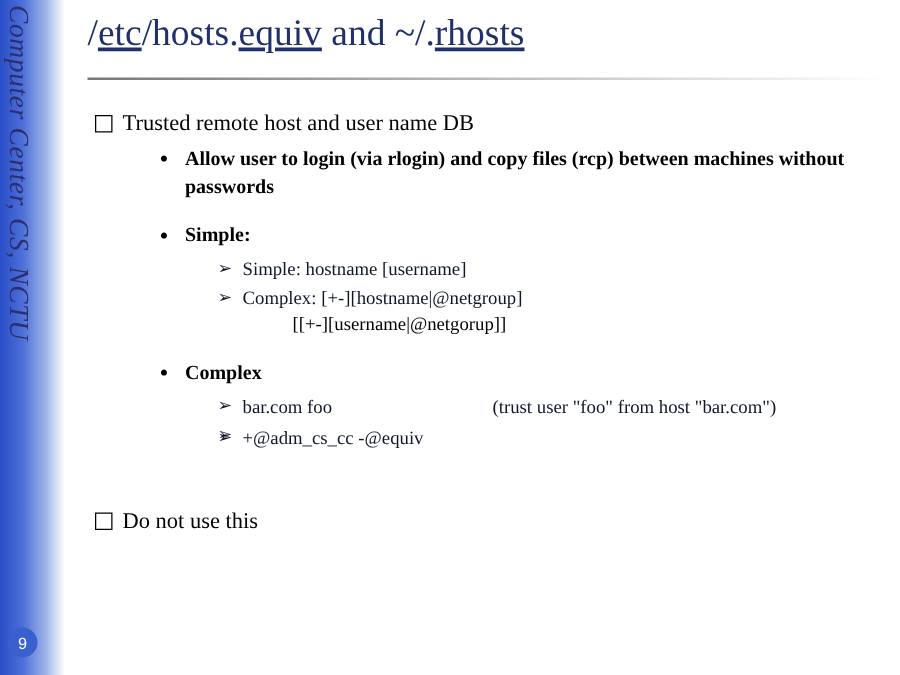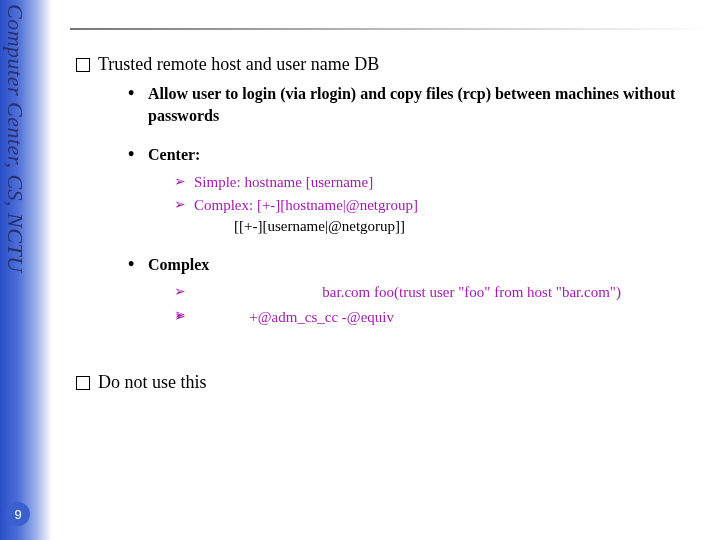--- a/index.html
+++ b/index.html
@@ -110,21 +110,21 @@
     font-size: 18px;
   }
   ul.level3 {
     list-style: none;
     padding-left: 26px;
     margin-top: 6px;
   }
   ul.level3 > li {
     font-size: 15px;
     font-weight: normal;
-    color: #a21caf;
+    color: #0f172a;
     margin-bottom: 2px;
     position: relative;
     padding-left: 20px;
     line-height: 1.4;
   }
   ul.level3 > li::before {
     content: "➢";
     position: absolute;
     left: 0;
     top: 0;
@@ -135,46 +135,48 @@
     font-size: 15px;
     margin-bottom: 18px;
     margin-top: -2px;
     font-weight: normal;
   }
   .example-row {
     display: flex;
   }
   .example-left {
     width: 200px;
-    text-align: right;
   }
   .example-right {
     font-weight: normal;
   }
   .sp { margin-top: 44px; }
 </style>
 </head>
 <body>
 
 <div class="sidebar">
   <div class="sidebar-text">Computer Center, CS, NCTU</div>
   <div class="page-num">9</div>
 </div>
 
 <div class="content">
+  <div class="title">
+    <span>/</span><span class="uline">etc</span><span>/hosts.</span><span class="uline">equiv</span><span> and ~/.</span><span class="uline">rhosts</span>
+  </div>
   <hr class="divider">
   <ul class="level1">
     <li>
       <span>Trusted remote host and user name DB</span>
       <ul class="level2">
         <li>
           <span>Allow user to login (via rlogin) and copy files (rcp) between machines without passwords</span>
         </li>
         <li>
-          <span>Center:</span>
+          <span>Simple:</span>
           <ul class="level3">
             <li>Simple: hostname [username]</li>
             <li>Complex: [+-][hostname|@netgroup]</li>
           </ul>
           <div class="indent-line">[[+-][username|@netgorup]]</div>
         </li>
         <li>
           <span>Complex</span>
           <ul class="level3">
             <li>

